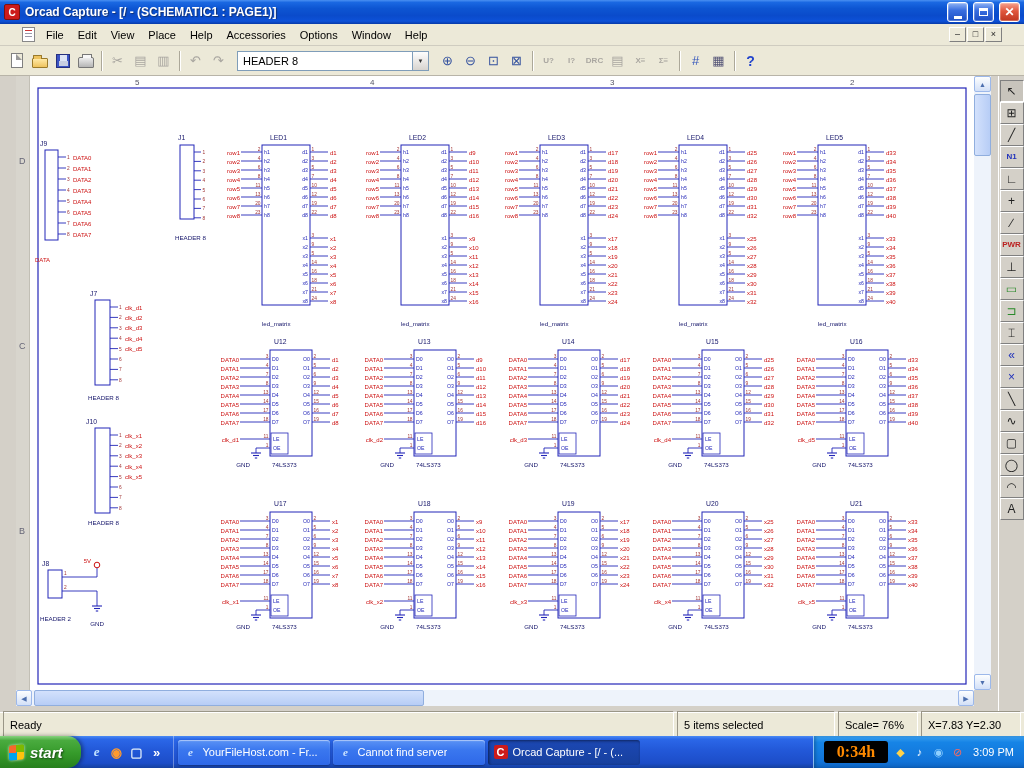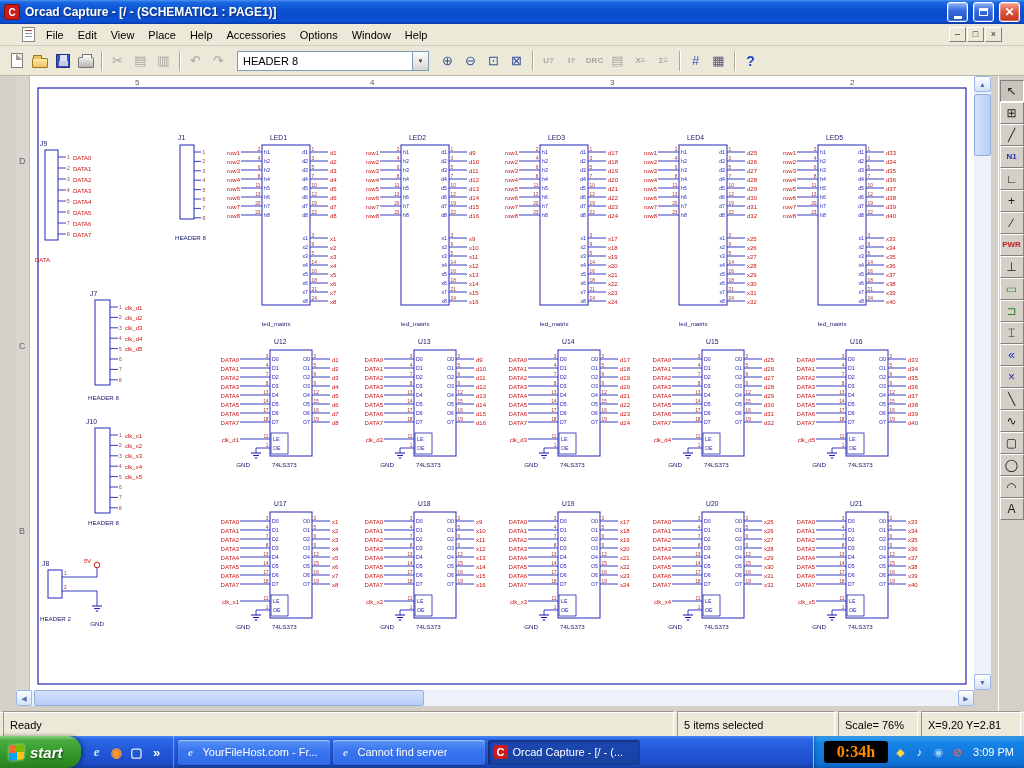--- a/index.html
+++ b/index.html
@@ -1725,21 +1725,21 @@
       <div class="pal-btn">
         <span>A</span>
       </div>
     </div>
 </div>
 
 <div class="statusbar">
   <div class="sb sb-ready">Ready</div>
   <div class="sb sb-sel">5 items selected</div>
   <div class="sb sb-scale">Scale= 76%</div>
-  <div class="sb sb-coord">X=9.20  Y=2.81</div>
+  <div class="sb sb-coord">X=7.83  Y=2.30</div>
 </div>
 
 <div class="taskbar">
   <div class="start-btn">
     <span class="winflag"></span>
     <span>start</span>
   </div>
   <div class="ql">
       <span class="ql-icon" style="color: rgb(191, 224, 255); font-style: italic; font-family: &quot;Liberation Serif&quot;, serif;">e</span>
       <span class="ql-icon" style="color: rgb(255, 154, 46);">◉</span>

